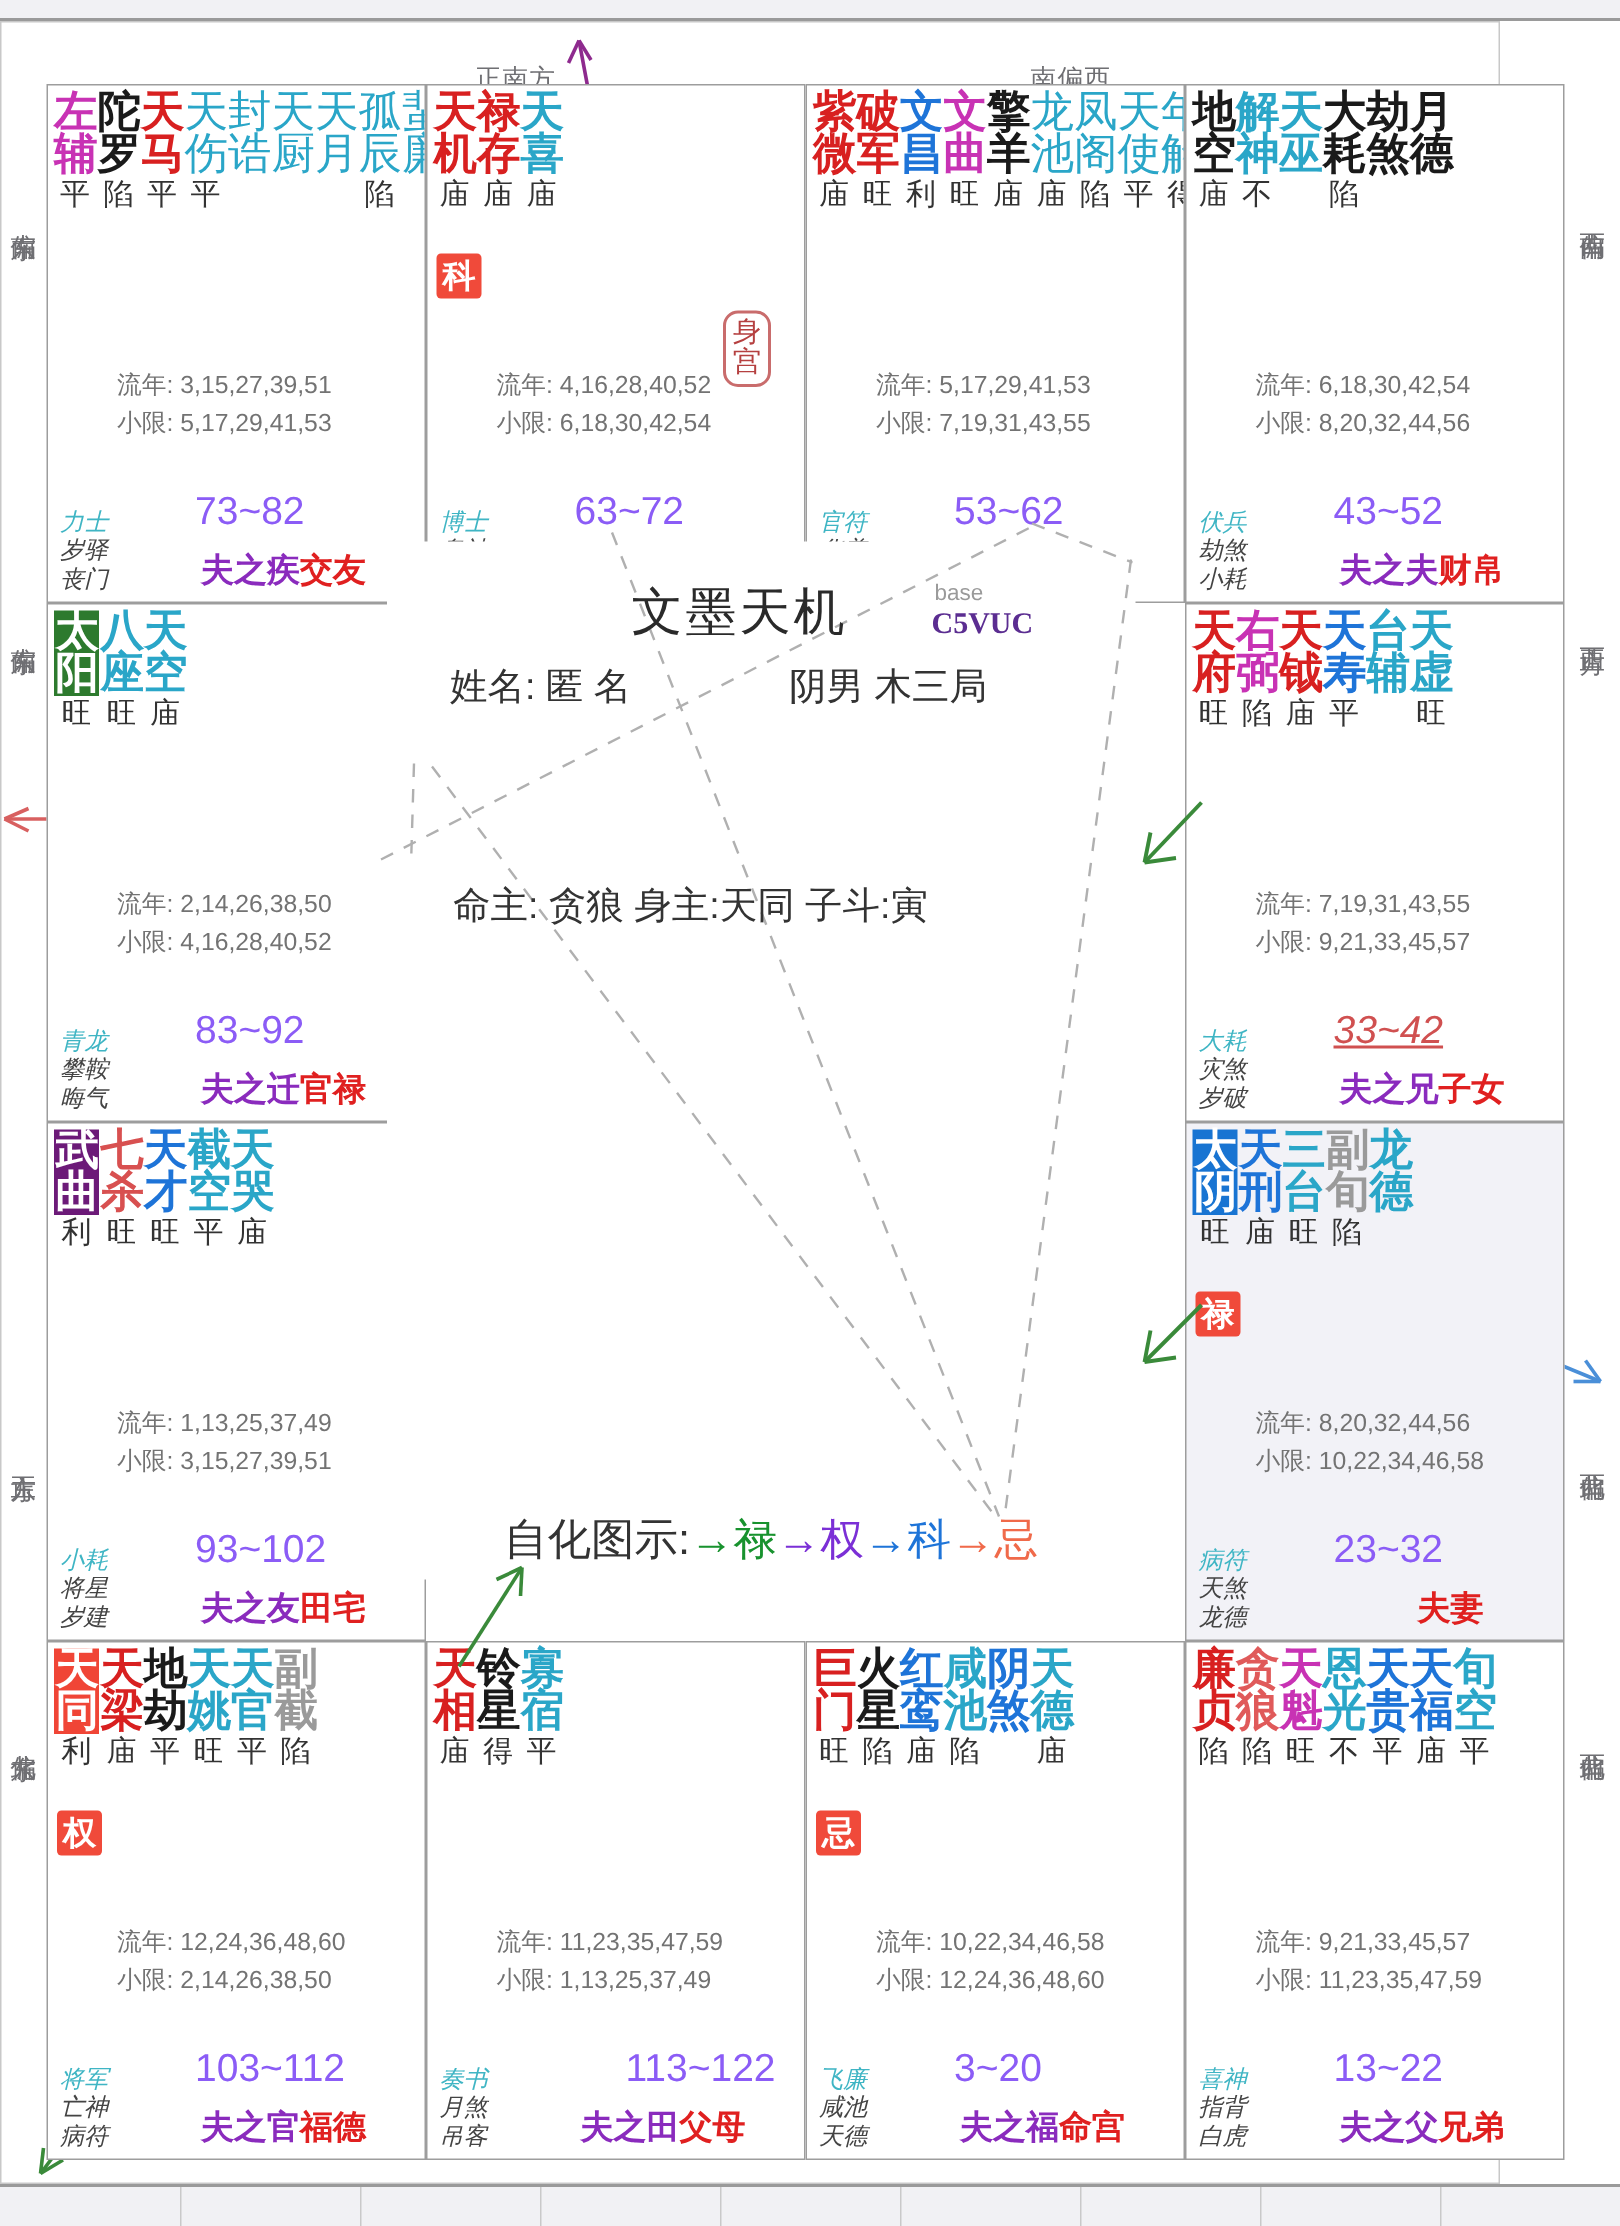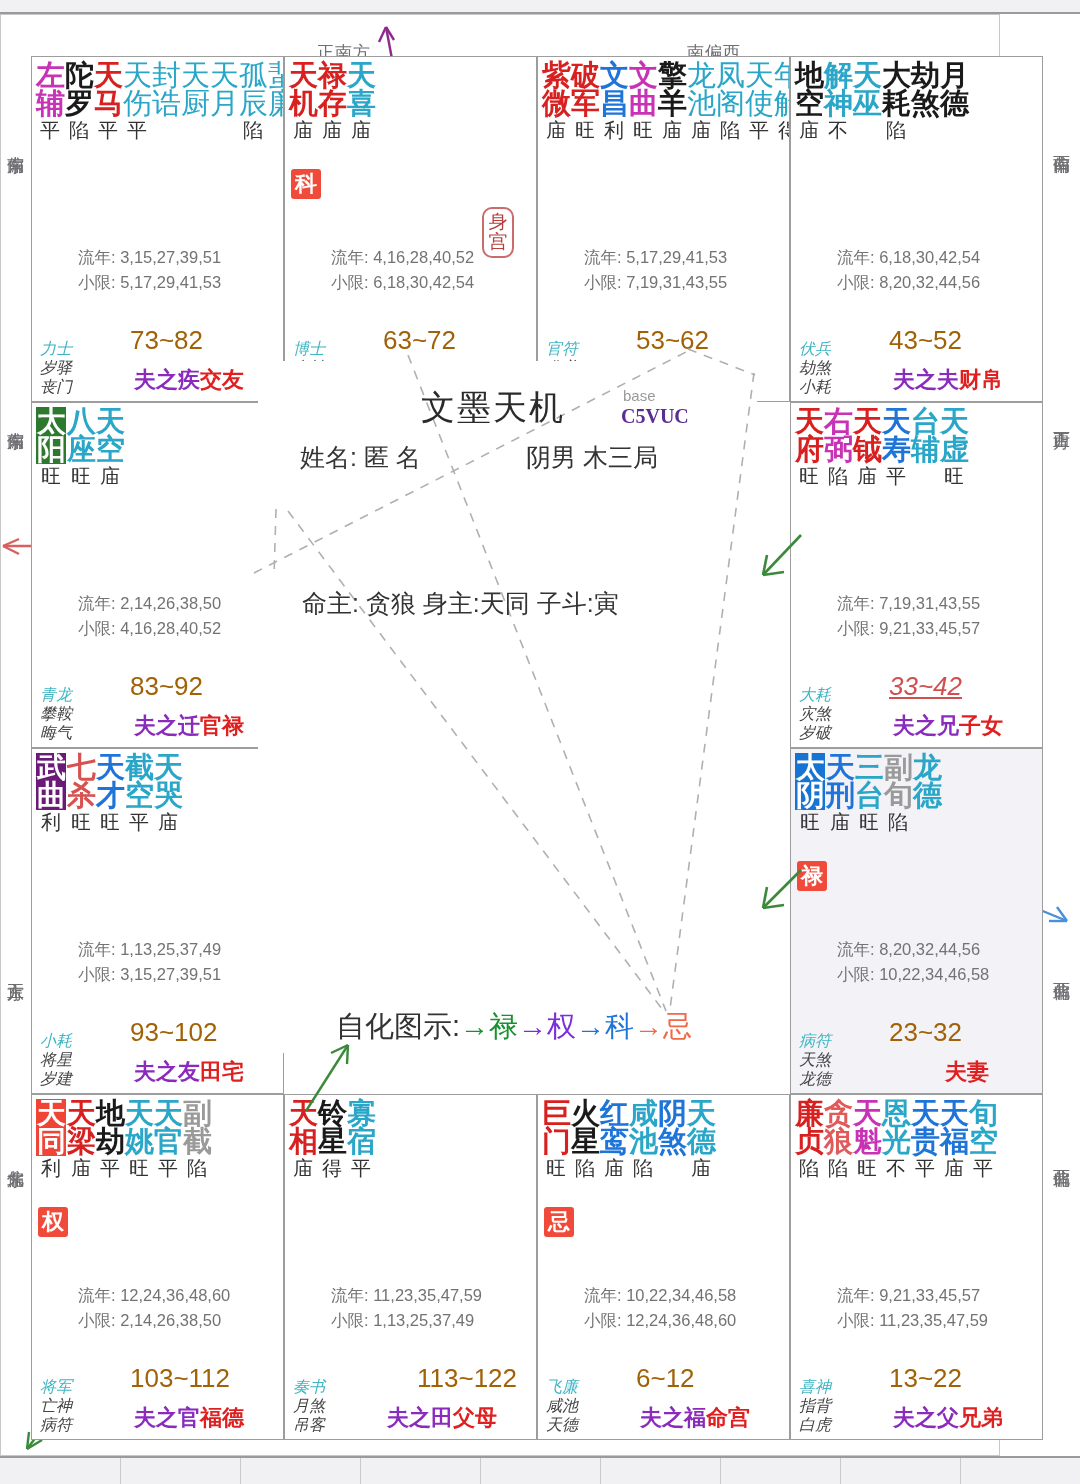--- a/index.html
+++ b/index.html
@@ -56,21 +56,21 @@
     border:2px solid #c96c6c; border-radius:10px;
     color:#b54040; font-size:19px; text-align:center;
     width:32px; padding:3px 2px 4px 2px; line-height:1.05;
   }
   .shengong span { display:block; }
 
   .liunian {
     position:absolute; left:46px; font-size:16.5px; color:#737373; line-height:1.5; white-space:nowrap;
   }
   .agerange {
-    position:absolute; font-size:26px; color:#a16207; white-space:nowrap;
+    position:absolute; font-size:26px; color:#8b5cf6; white-space:nowrap;
   }
   .agerange.cur { color:#d05050; font-style:italic; text-decoration:underline; }
 
   .leftstack { position:absolute; left:8px; bottom:4px; font-size:16px; line-height:1.18;font-style:italic; }
   .leftstack .r1 { color:#3fb5c4; }
   .leftstack .r2 { color:#444; }
   .leftstack .r3 { color:#444; }
 
   .palacerow { position:absolute; bottom:6px; font-size:22px; white-space:nowrap; }
   .pal-rel { color:#8a2bbd; font-weight:bold;}
@@ -800,21 +800,21 @@
               <span>德</span>
             </div>
             <div class="bright">庙</div>
           </div>
         </div>
         <div class="sihua" style="left: 6px; top: 112px;">忌</div>
         <div class="liunian" style="top: 188px;">
           <div>流年: 10,22,34,46,58</div>
           <div>小限: 12,24,36,48,60</div>
         </div>
-        <div class="agerange" style="left: 98px; top: 268px;">6~12</div>
+        <div class="agerange" style="left: 98px; top: 268px;">3~20</div>
         <div class="leftstack">
           <div class="r1">飞廉</div>
           <div class="r2">咸池</div>
           <div class="r3">天德</div>
         </div>
         <div class="palacerow" style="left: 102px;"><span class="pal-rel">夫之福</span><span class="pal-main">命宫</span></div>
         <div class="ganzhi">
           <div class="gzwrap">
             <span class="chang">养</span>
             <span class="gz">壬子</span>

